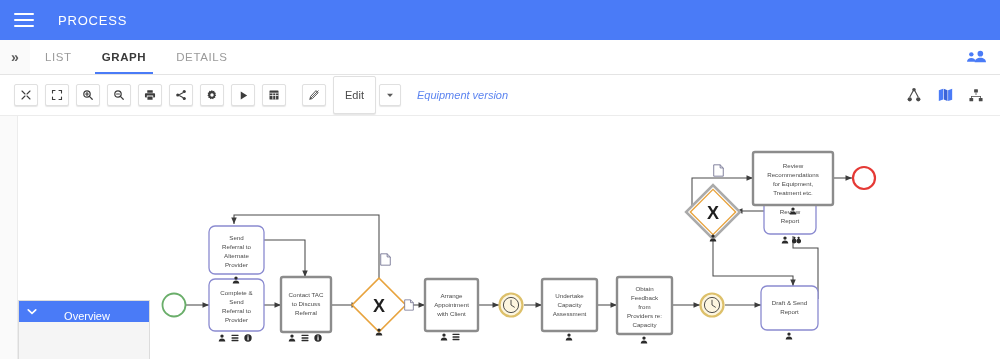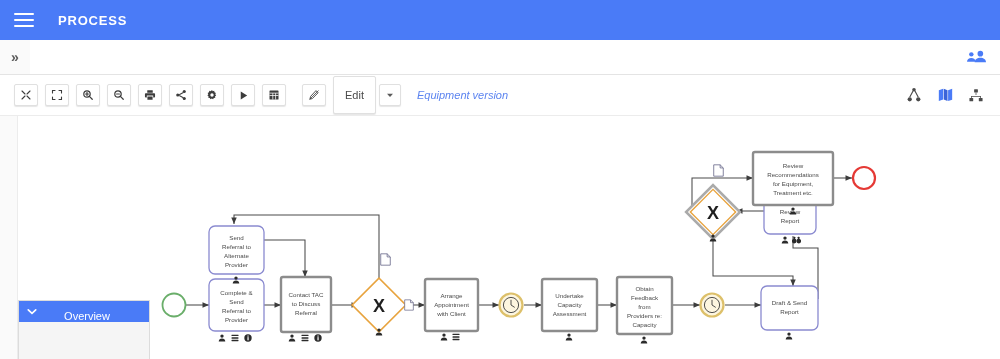--- a/index.html
+++ b/index.html
@@ -12,21 +12,21 @@
   }
 
   
   .appbar{
     height:40px; background:#4a7bf7; display:flex; align-items:center;
     padding:0 10px 0 14px; position:relative;
   }
   .hamburger{ width:20px; height:14px; display:flex; flex-direction:column;
     justify-content:space-between; cursor:pointer; }
   .hamburger span{ display:block; height:2px; background:#fff; border-radius:1px; }
-  .app-title{ color:#fff; font-size:13px; font-weight:bold; letter-spacing:.8px;
+  .app-title{ color:#fff; font-size:13px; font-weight:normal; letter-spacing:.8px;
     margin-left:24px; }
   .appbar-right{ margin-left:auto; display:flex; align-items:center; gap:14px; }
   .new-btn{
     background:#fff; color:#3c3c3c; font-size:11px; font-weight:bold;
     letter-spacing:.5px; border:none; border-radius:2px;
     padding:7px 20px; cursor:pointer;
     box-shadow:0 1px 2px rgba(0,0,0,.25);
   }
   .ic{ width:20px; height:20px; display:inline-flex; align-items:center;
     justify-content:center; cursor:pointer; }
@@ -123,20 +123,25 @@
       <span></span>
       <span></span>
   </div>
   <div class="app-title">PROCESS</div>
 
 </div>
 
 <div class="tabbar">
   <div class="expander">»</div>
 
+  <div class="tabs">
+    <div class="tab">LIST</div>
+    <div class="tab active">GRAPH</div>
+    <div class="tab">DETAILS</div>
+  </div>
 
   <div class="tabbar-right">
     <span class="ic">
       <svg width="22" height="16" viewBox="0 0 30 20" fill="#4a7bf7">
         <circle cx="8" cy="6" r="3.3"></circle>
           <path d="M1.5 17c0-3.6 2.9-5.6 6.5-5.6s6.5 2 6.5 5.6z"></path>
         <circle cx="21.5" cy="5" r="4.2"></circle>
           <path d="M13 18c0-4.5 3.8-7 8.5-7s8.5 2.5 8.5 7z"></path>
       </svg>
     </span>

